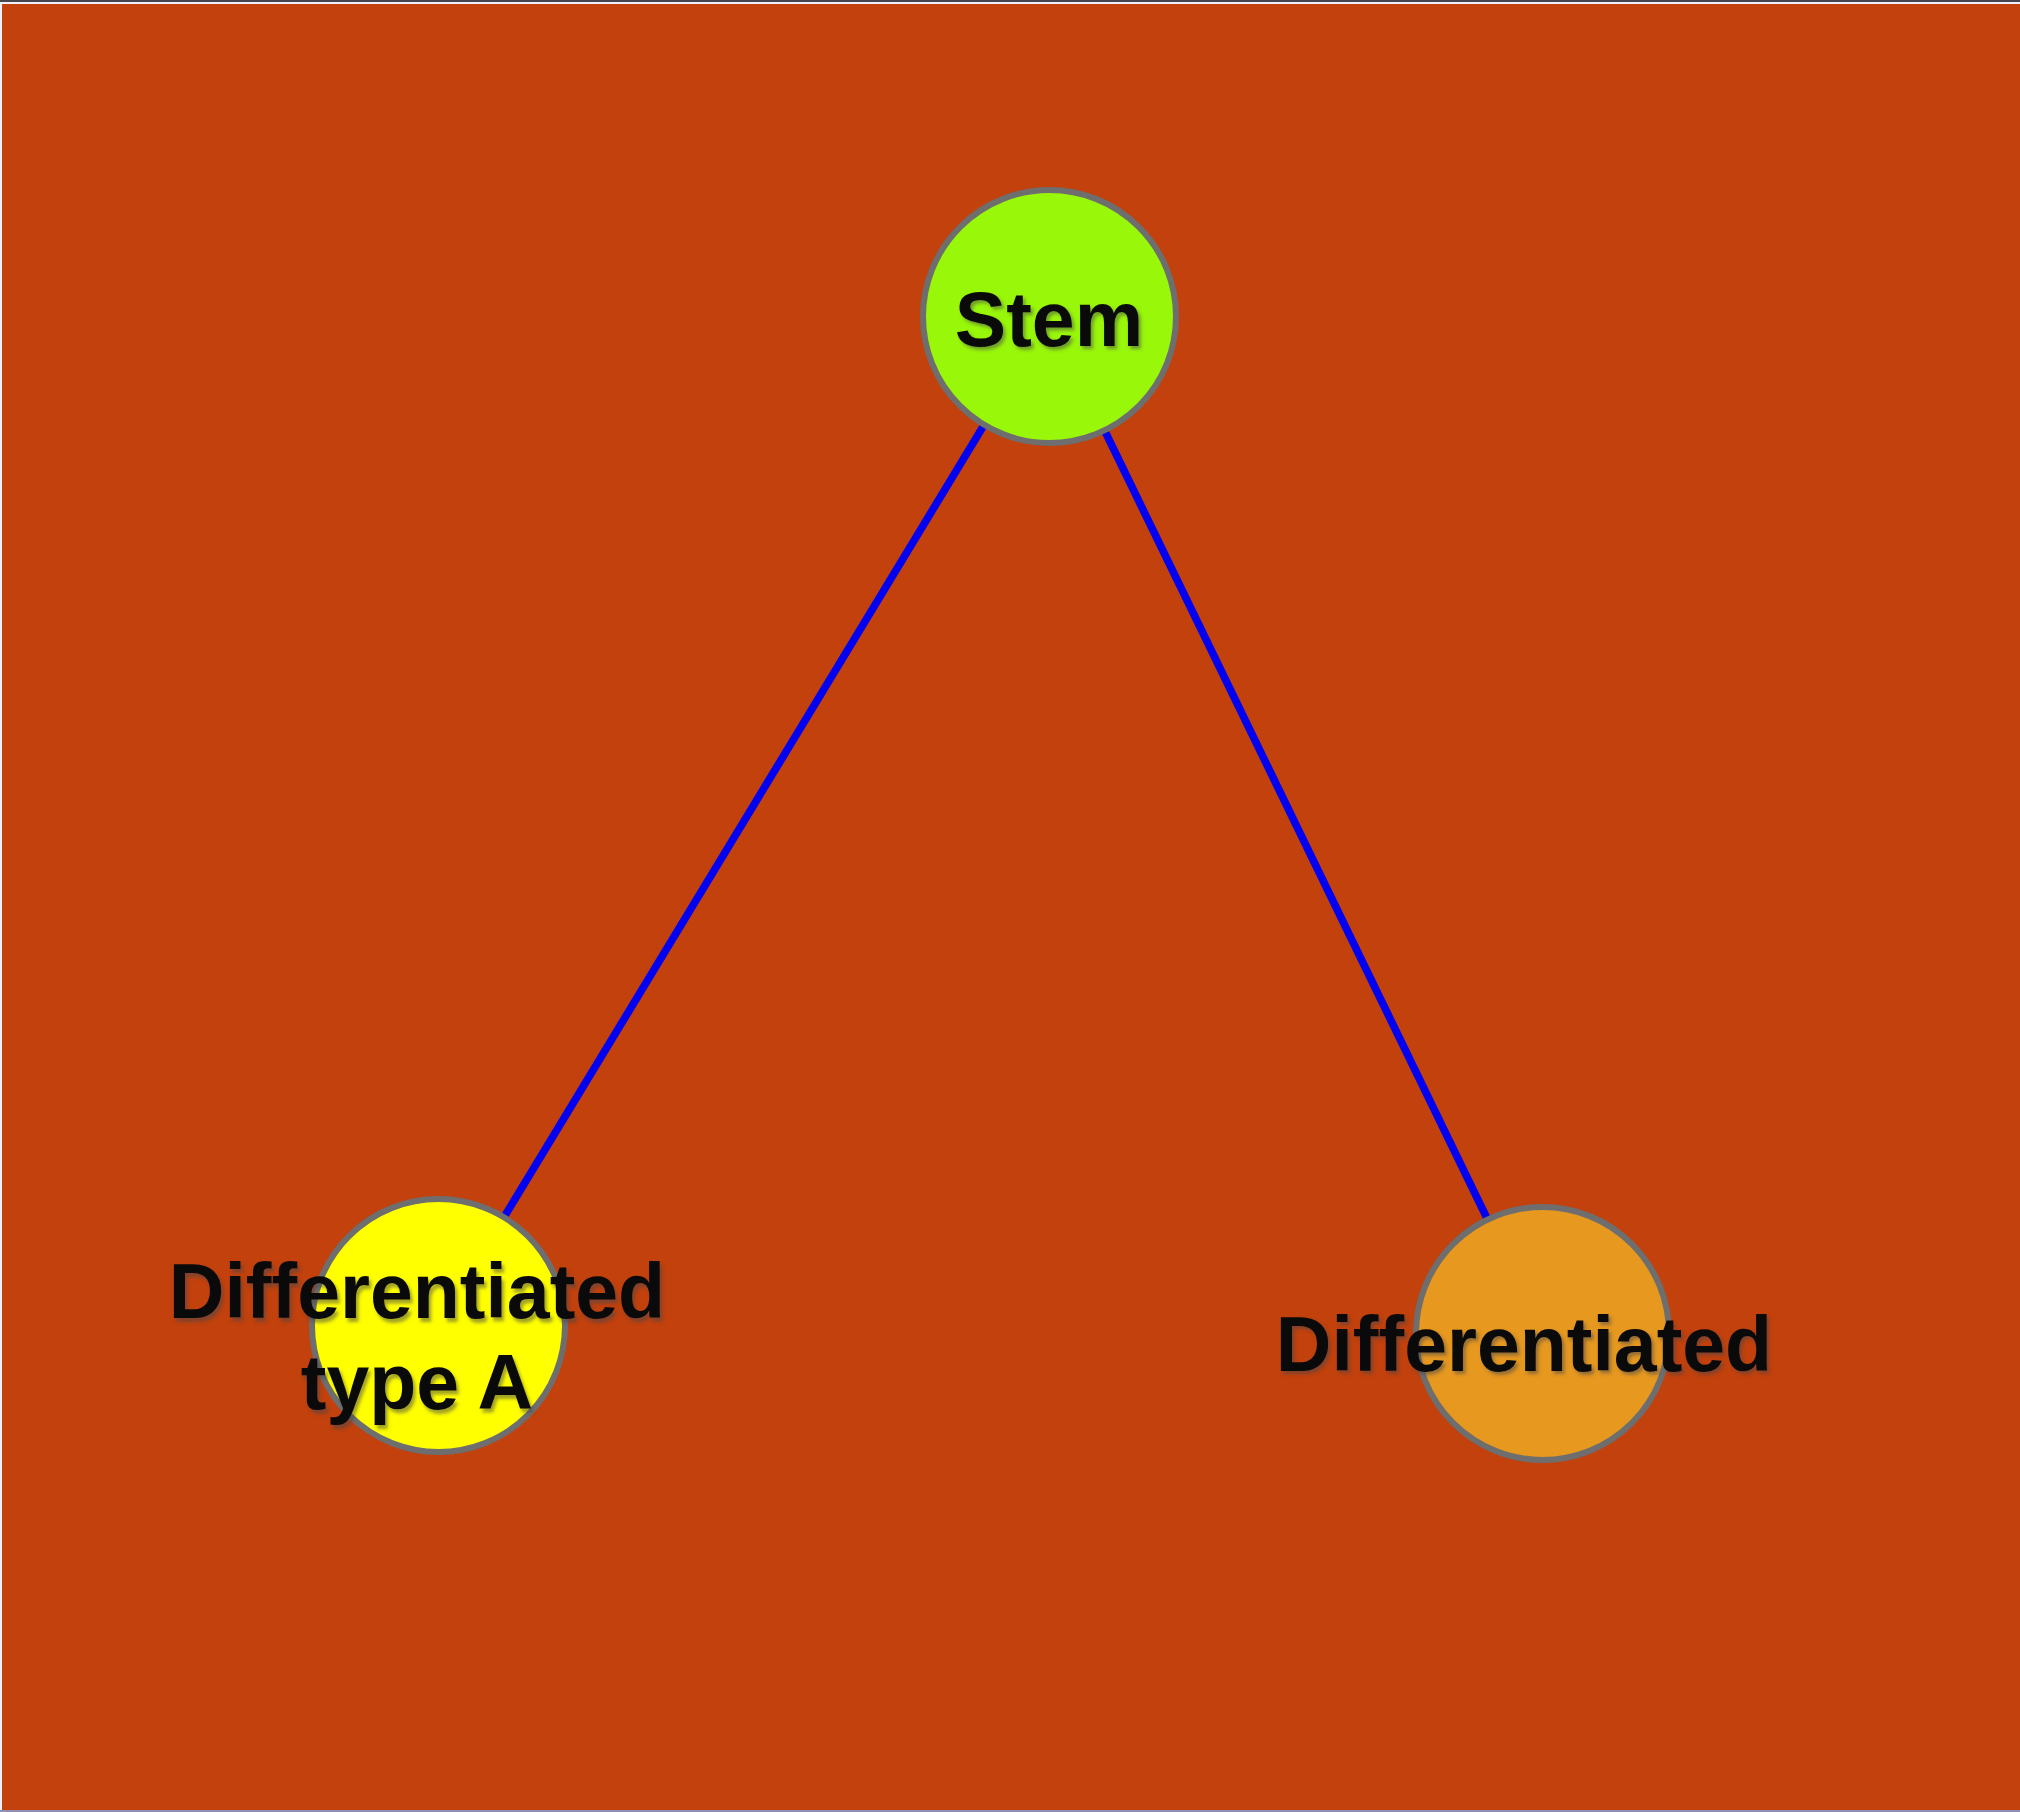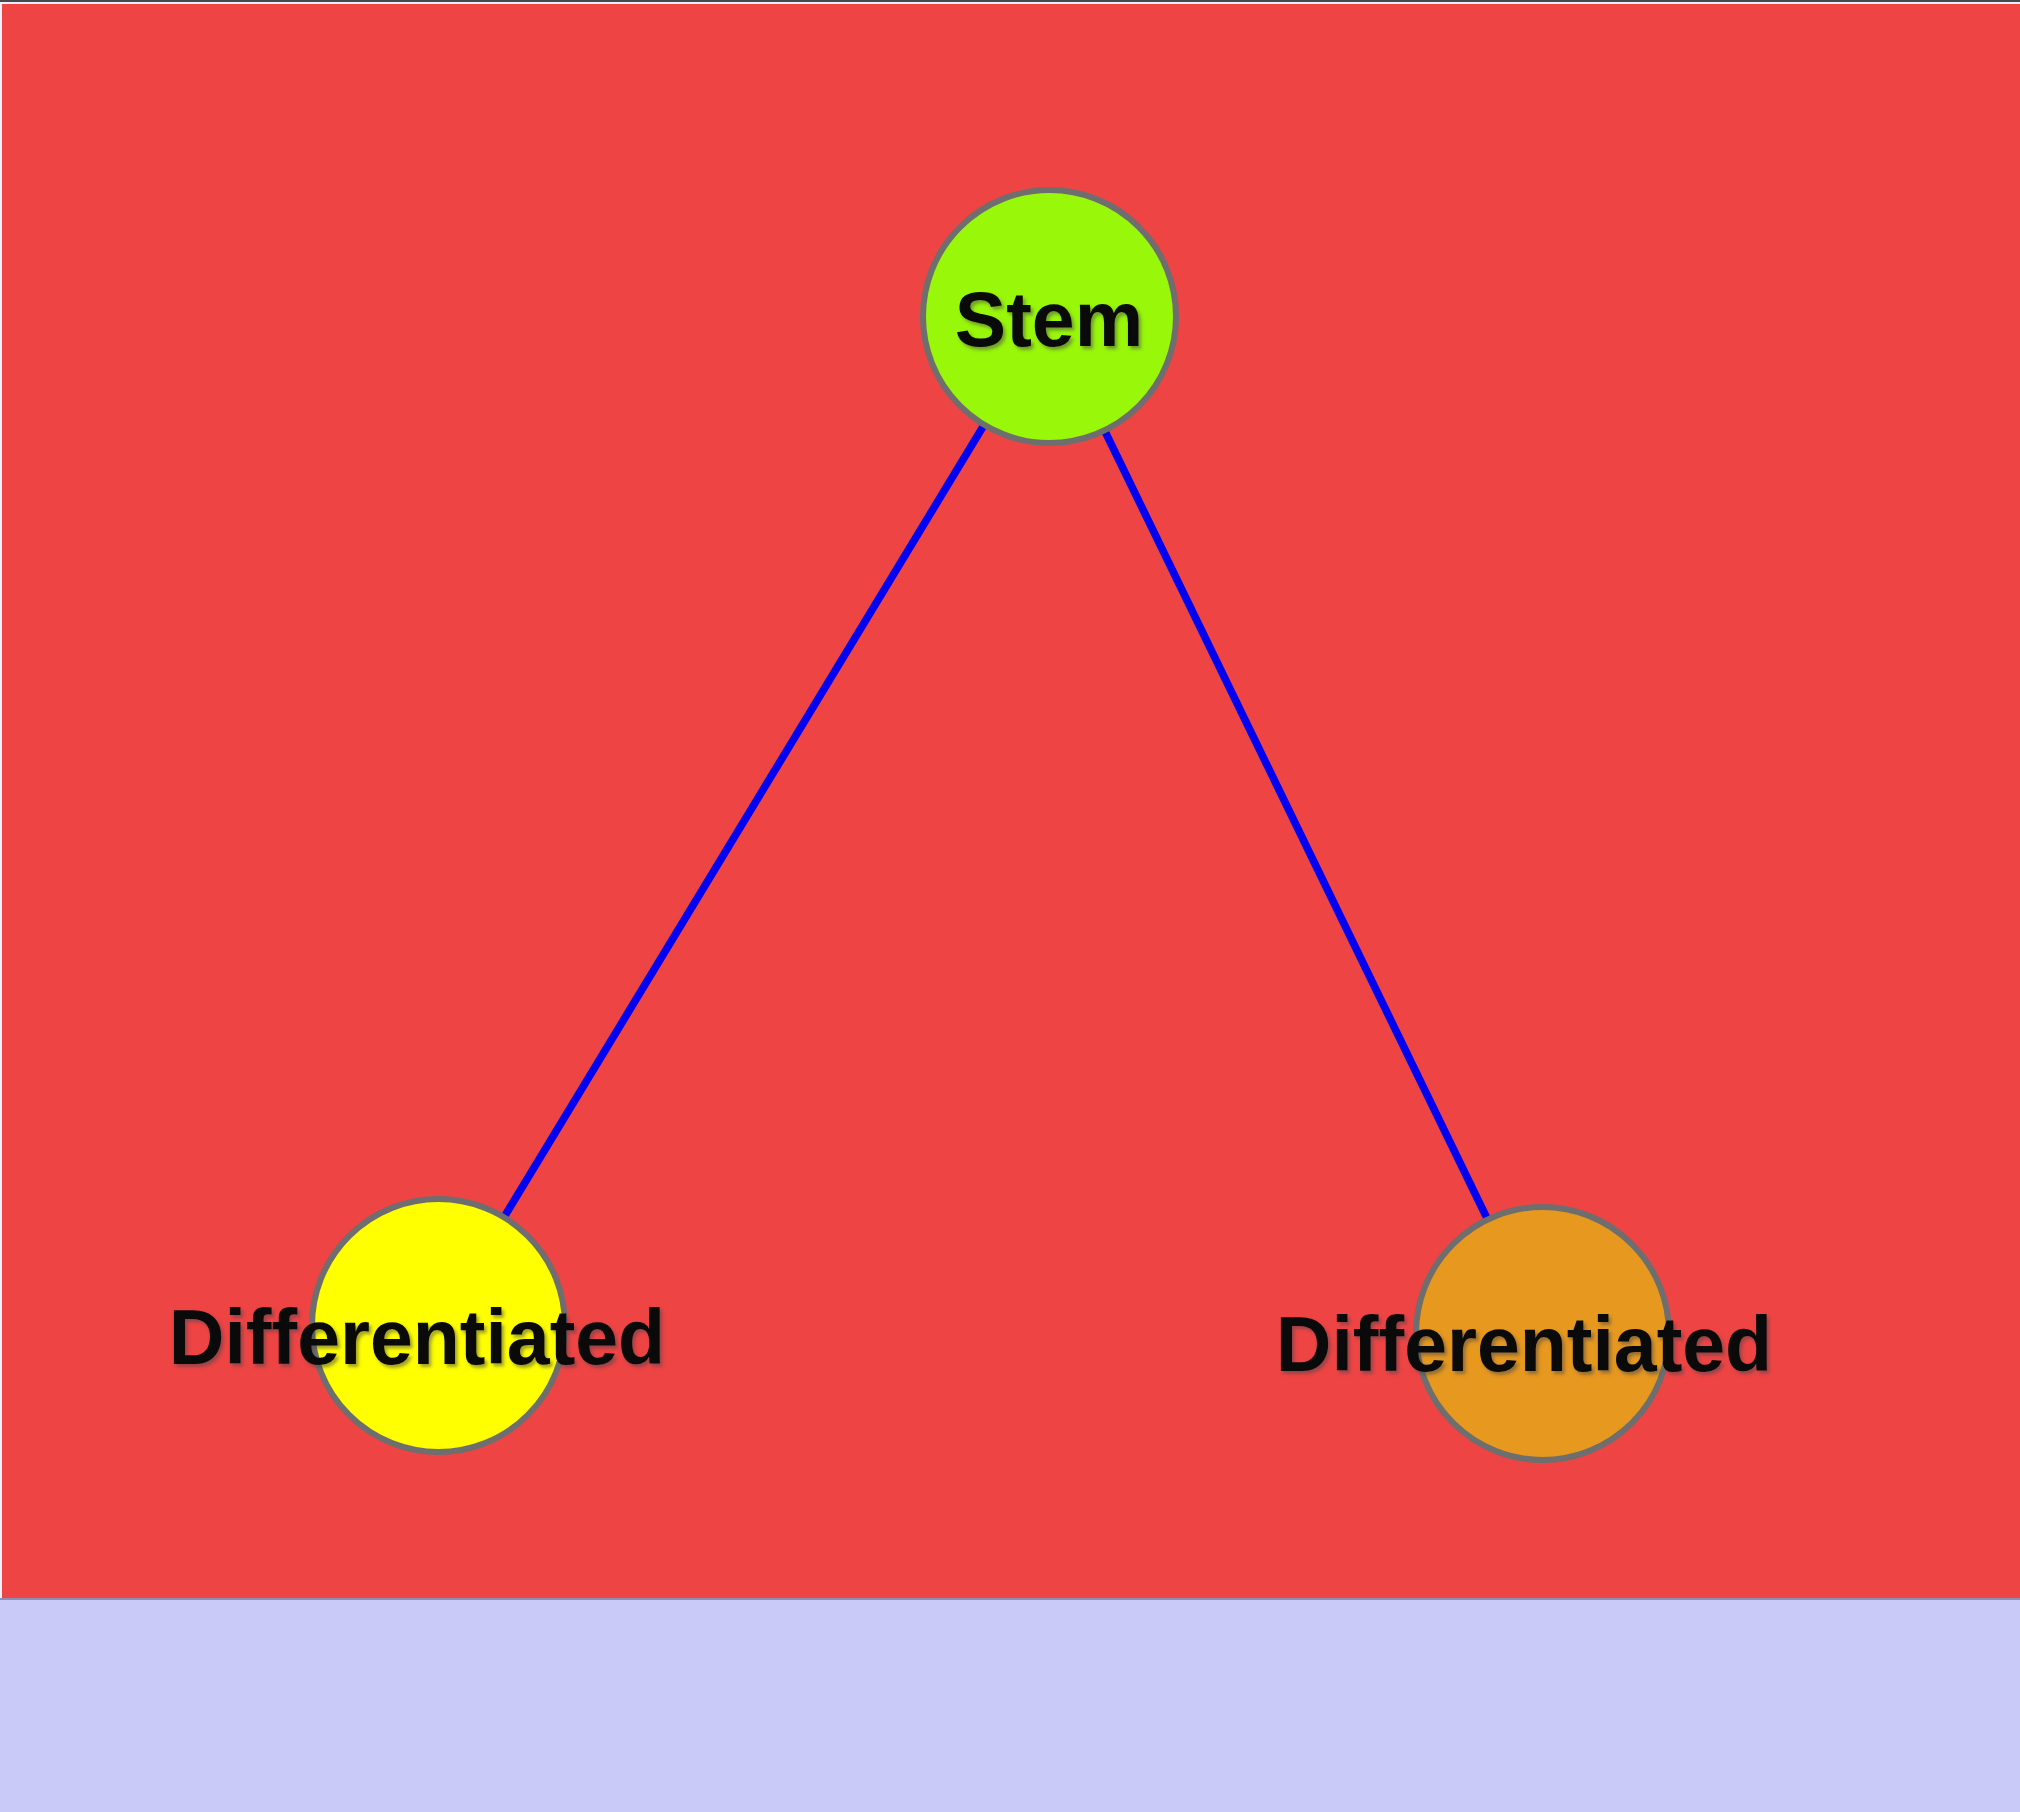--- a/index.html
+++ b/index.html
@@ -4,22 +4,22 @@
 <style>
   html, body {
     margin: 0;
     padding: 0;
     background: #CACAF8;
     overflow: hidden;
   }
   .canvas {
     position: relative;
     width: 2021px;
-    height: 1600px;
-    background: #ef4444;
+    height: 1812px;
+    background: #c2410c;
     font-family: "Liberation Sans", sans-serif;
     overflow: hidden;
   }
   .edge-layer {
     position: absolute;
     left: 0; top: 0;
     width: 2021px; height: 1812px;
     display: block;
   }
   .node-circle {
@@ -49,21 +49,21 @@
       <line x1="1238" y1="374" x2="517" y2="1564" stroke="#0202F0" stroke-width="9" stroke-linecap="round"></line>
       <line x1="1238" y1="374" x2="1820" y2="1573" stroke="#0202F0" stroke-width="9" stroke-linecap="round"></line>
     </svg>
   <div>
       <div class="node-circle" style="left: 920px; top: 187px; width: 259px; height: 259px; background: rgb(153, 247, 9); border-width: 6px; border-color: rgb(110, 110, 110);"></div>
       <div class="node-circle" style="left: 309px; top: 1196px; width: 259px; height: 259px; background: rgb(255, 255, 0); border-width: 6px; border-color: rgb(110, 110, 110);"></div>
       <div class="node-circle" style="left: 1413px; top: 1204px; width: 259px; height: 259px; background: rgb(230, 152, 31); border-width: 6px; border-color: rgb(110, 110, 110);"></div>
     </div>
   <div>
       <div class="node-label" style="left: 1049px; top: 319px; font-size: 77px; color: rgb(10, 10, 10);"><div>Stem</div></div>
-      <div class="node-label" style="left: 417px; top: 1337px; font-size: 77px; color: rgb(10, 10, 10);"><div>Differentiated</div></div>
+      <div class="node-label" style="left: 417px; top: 1337px; font-size: 77px; color: rgb(10, 10, 10);"><div>Differentiated</div><div>type A</div></div>
       <div class="node-label" style="left: 1524px; top: 1344px; font-size: 77px; color: rgb(10, 10, 10);"><div>Differentiated</div></div>
     </div>
   <div class="edge-strip" style="left: 0px; top: 0px; width: 100%; height: 1.7px; background: rgb(71, 71, 79);"></div>
   <div class="edge-strip" style="left: 0px; top: 1.7px; width: 100%; height: 2.5px; background: rgb(240, 240, 252);"></div>
   <div class="edge-strip" style="left: 0px; top: 4.2px; width: 1.7px; height: 1806px; background: rgb(240, 240, 252);"></div>
   <div class="edge-strip" style="left: 0px; bottom: 0px; width: 100%; height: 1.7px; background: rgb(143, 143, 180);"></div>
 </div>
 
 
 </body></html>

